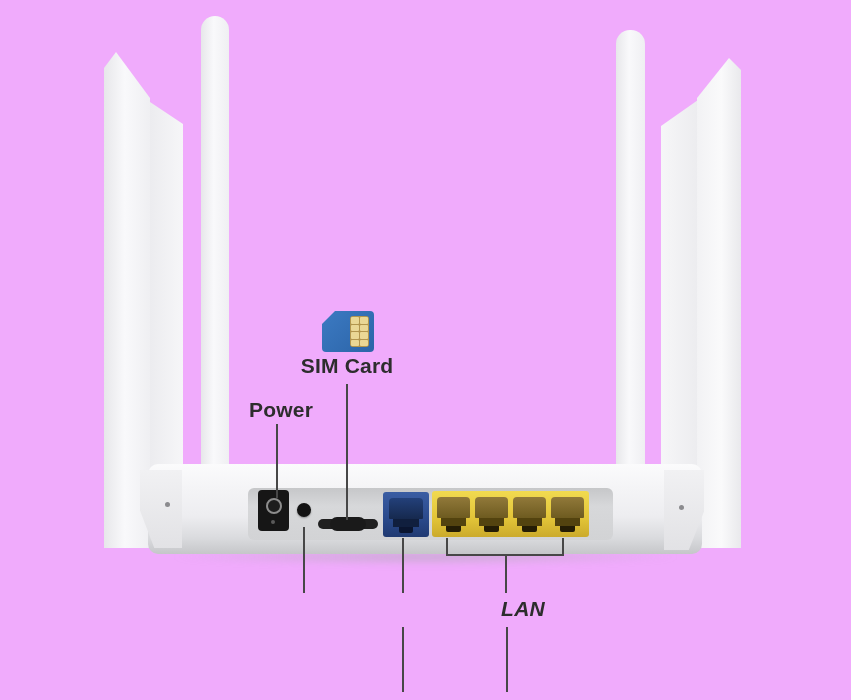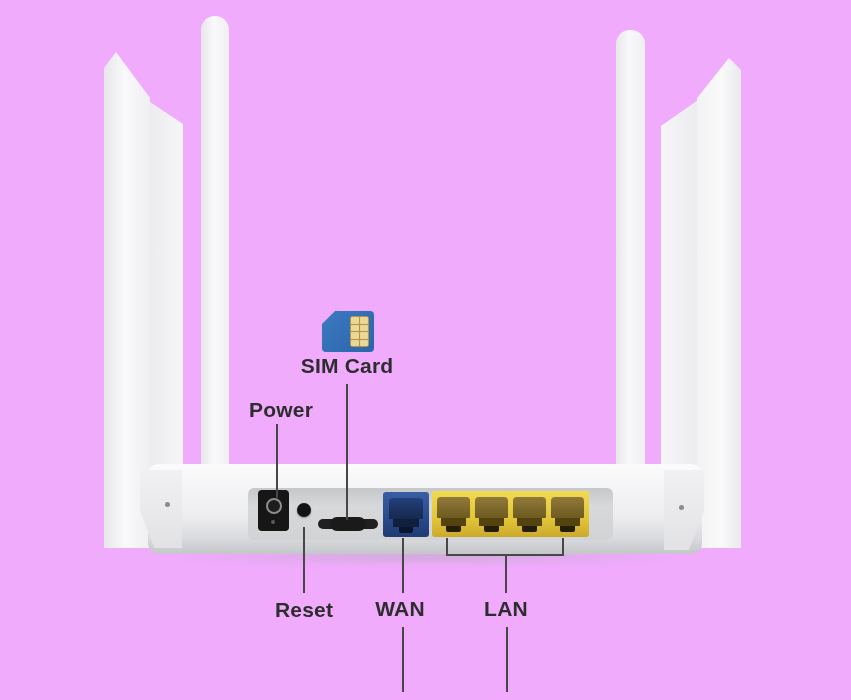--- a/index.html
+++ b/index.html
@@ -96,21 +96,21 @@
   .line-lan-drop{left:505px;top:556px;height:37px;}
   .line-wan-bottom{left:402px;top:627px;height:65px;}
   .line-lan-bottom{left:506px;top:627px;height:65px;}
 
   
   .lbl{font-size:21px;font-weight:600;color:#2d2d2d;text-align:center;letter-spacing:.2px;}
   .lbl-power{left:231px;top:398px;width:100px;}
   .lbl-sim{left:277px;top:354px;width:140px;}
   .lbl-reset{left:254px;top:598px;width:100px;}
   .lbl-wan{left:350px;top:597px;width:100px;}
-  .lbl-lan{left:456px;top:597px;width:100px;}
+  .lbl-lan{left:473px;top:597px;width:100px;font-style:italic;}
 </style>
 </head>
 <body>
 
 <div id="stage">
 
   <div class="abs antenna ant-left-front"></div>
   <div class="abs antenna ant-left-back"></div>
   <div class="abs antenna ant-left-inner"></div>
   <div class="abs antenna ant-right-inner"></div>
@@ -191,17 +191,15 @@
   <div class="abs line v line-wan-top"></div>
   <div class="abs line v line-lanL"></div>
   <div class="abs line v line-lanR"></div>
   <div class="abs line h line-lanH"></div>
   <div class="abs line v line-lan-drop"></div>
   <div class="abs line v line-wan-bottom"></div>
   <div class="abs line v line-lan-bottom"></div>
 
   <div class="abs lbl lbl-sim">SIM Card</div>
   <div class="abs lbl lbl-power">Power</div>
-  <div class="abs lbl lbl-reset">Reset</div>
-  <div class="abs lbl lbl-wan">WAN</div>
   <div class="abs lbl lbl-lan">LAN</div>
 
 </div>
 
 </body></html>

